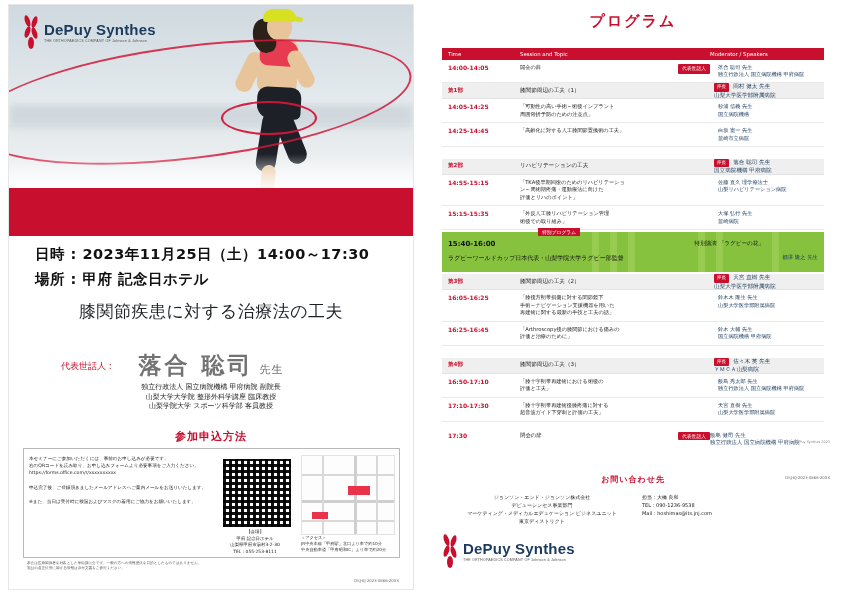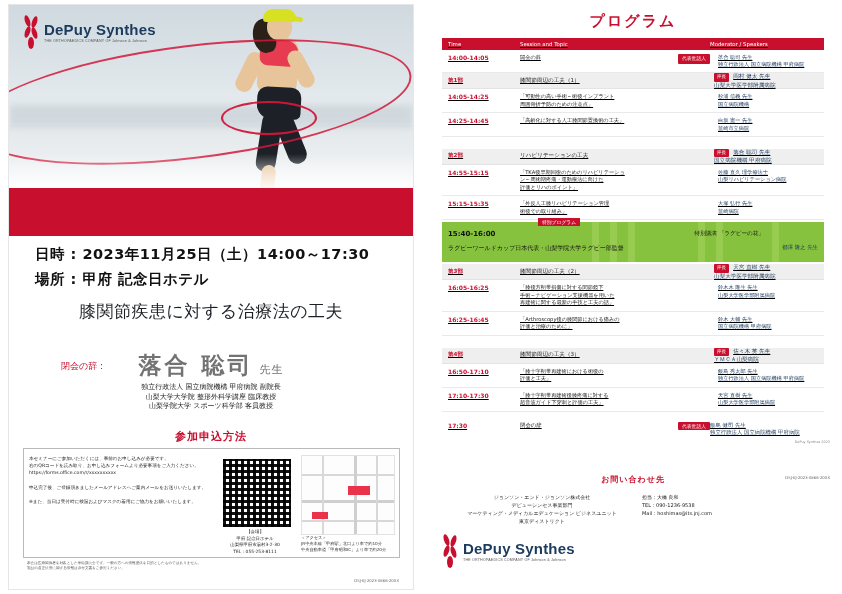--- a/index.html
+++ b/index.html
@@ -79,21 +79,21 @@
   .map .v3{left:74px;top:0;width:2px;height:78px;}
   .map .pin{left:46px;top:30px;width:22px;height:9px;background:#e8334a;}
   .map .pin2{left:10px;top:56px;width:16px;height:7px;background:#e8334a;}
   .map-cap{position:absolute;left:292px;top:530px;width:96px;font-size:4.2px;color:#333;line-height:6px;font-family:"DejaVu Sans",sans-serif;}
   .legal{position:absolute;left:18px;top:556px;width:300px;font-size:3.6px;line-height:5.4px;color:#555;font-family:"DejaVu Sans",sans-serif;}
   .code-l{position:absolute;right:14px;bottom:6px;font-size:3.8px;color:#666;font-family:"DejaVu Sans",sans-serif;}
 
   
   .right{position:absolute;left:424px;top:0;width:418px;height:488px;background:#fff;}
   .prog-title{position:absolute;left:0;top:12px;width:418px;text-align:center;color:#c8102e;font-size:15px;font-weight:bold;letter-spacing:2px;font-family:"DejaVu Sans",sans-serif;}
-  .tbl{position:absolute;left:18px;top:38px;width:382px;text-decoration:underline;}
+  .tbl{position:absolute;left:18px;top:48px;width:382px;}
   .thead{display:flex;background:#c8102e;color:#fff;height:12px;align-items:center;font-size:5.4px;font-family:"DejaVu Sans",sans-serif;}
   .thead .c1{width:72px;padding-left:6px;}
   .thead .c2{width:190px;}
   .thead .c3{flex:1;}
 
   .row{display:flex;border-bottom:1px solid #e9e9e9;min-height:20px;font-size:5.2px;color:#222;font-family:"DejaVu Sans",sans-serif;}
   .row .c1{width:72px;padding:4px 0 4px 6px;color:#c8102e;font-weight:bold;font-size:6px;}
   .row .c2{width:190px;padding:4px 4px 4px 0;line-height:7.5px;}
   .row .c3{flex:1;padding:4px 4px 4px 4px;line-height:7.2px;color:#1b3a5c;}
   .sechead{display:flex;background:#efefef;height:15px;align-items:center;font-size:5.6px;font-family:"DejaVu Sans",sans-serif;border-bottom:1px solid #e3e3e3;}
@@ -176,21 +176,21 @@
 
       <div class="meta">
         <div class="line">日時 : 2023年11月25日（土）14:00～17:30</div>
         <div class="line">場所 : 甲府 記念日ホテル</div>
       </div>
 
       <div class="subtitle">
         <div class="s2">膝関節疾患に対する治療法の工夫</div>
       </div>
 
-      <div class="speaker-label">閉会の辞 :</div>
+      <div class="speaker-label">代表世話人 :</div>
       <div class="speaker-name">
         <span>落合 聡司</span><small>先生</small>
       </div>
       <div class="affil" style="white-space:pre-line">独立行政法人 国立病院機構 甲府病院 副院長
 山梨大学大学院 整形外科学講座 臨床教授
 山梨学院大学 スポーツ科学部 客員教授</div>
 
       <div class="apply-head">参加申込方法</div>
       <div class="apply-box"></div>
       <div class="apply-text" style="white-space:pre-line">本セミナーにご参加いただくには、事前のお申し込みが必要です。

